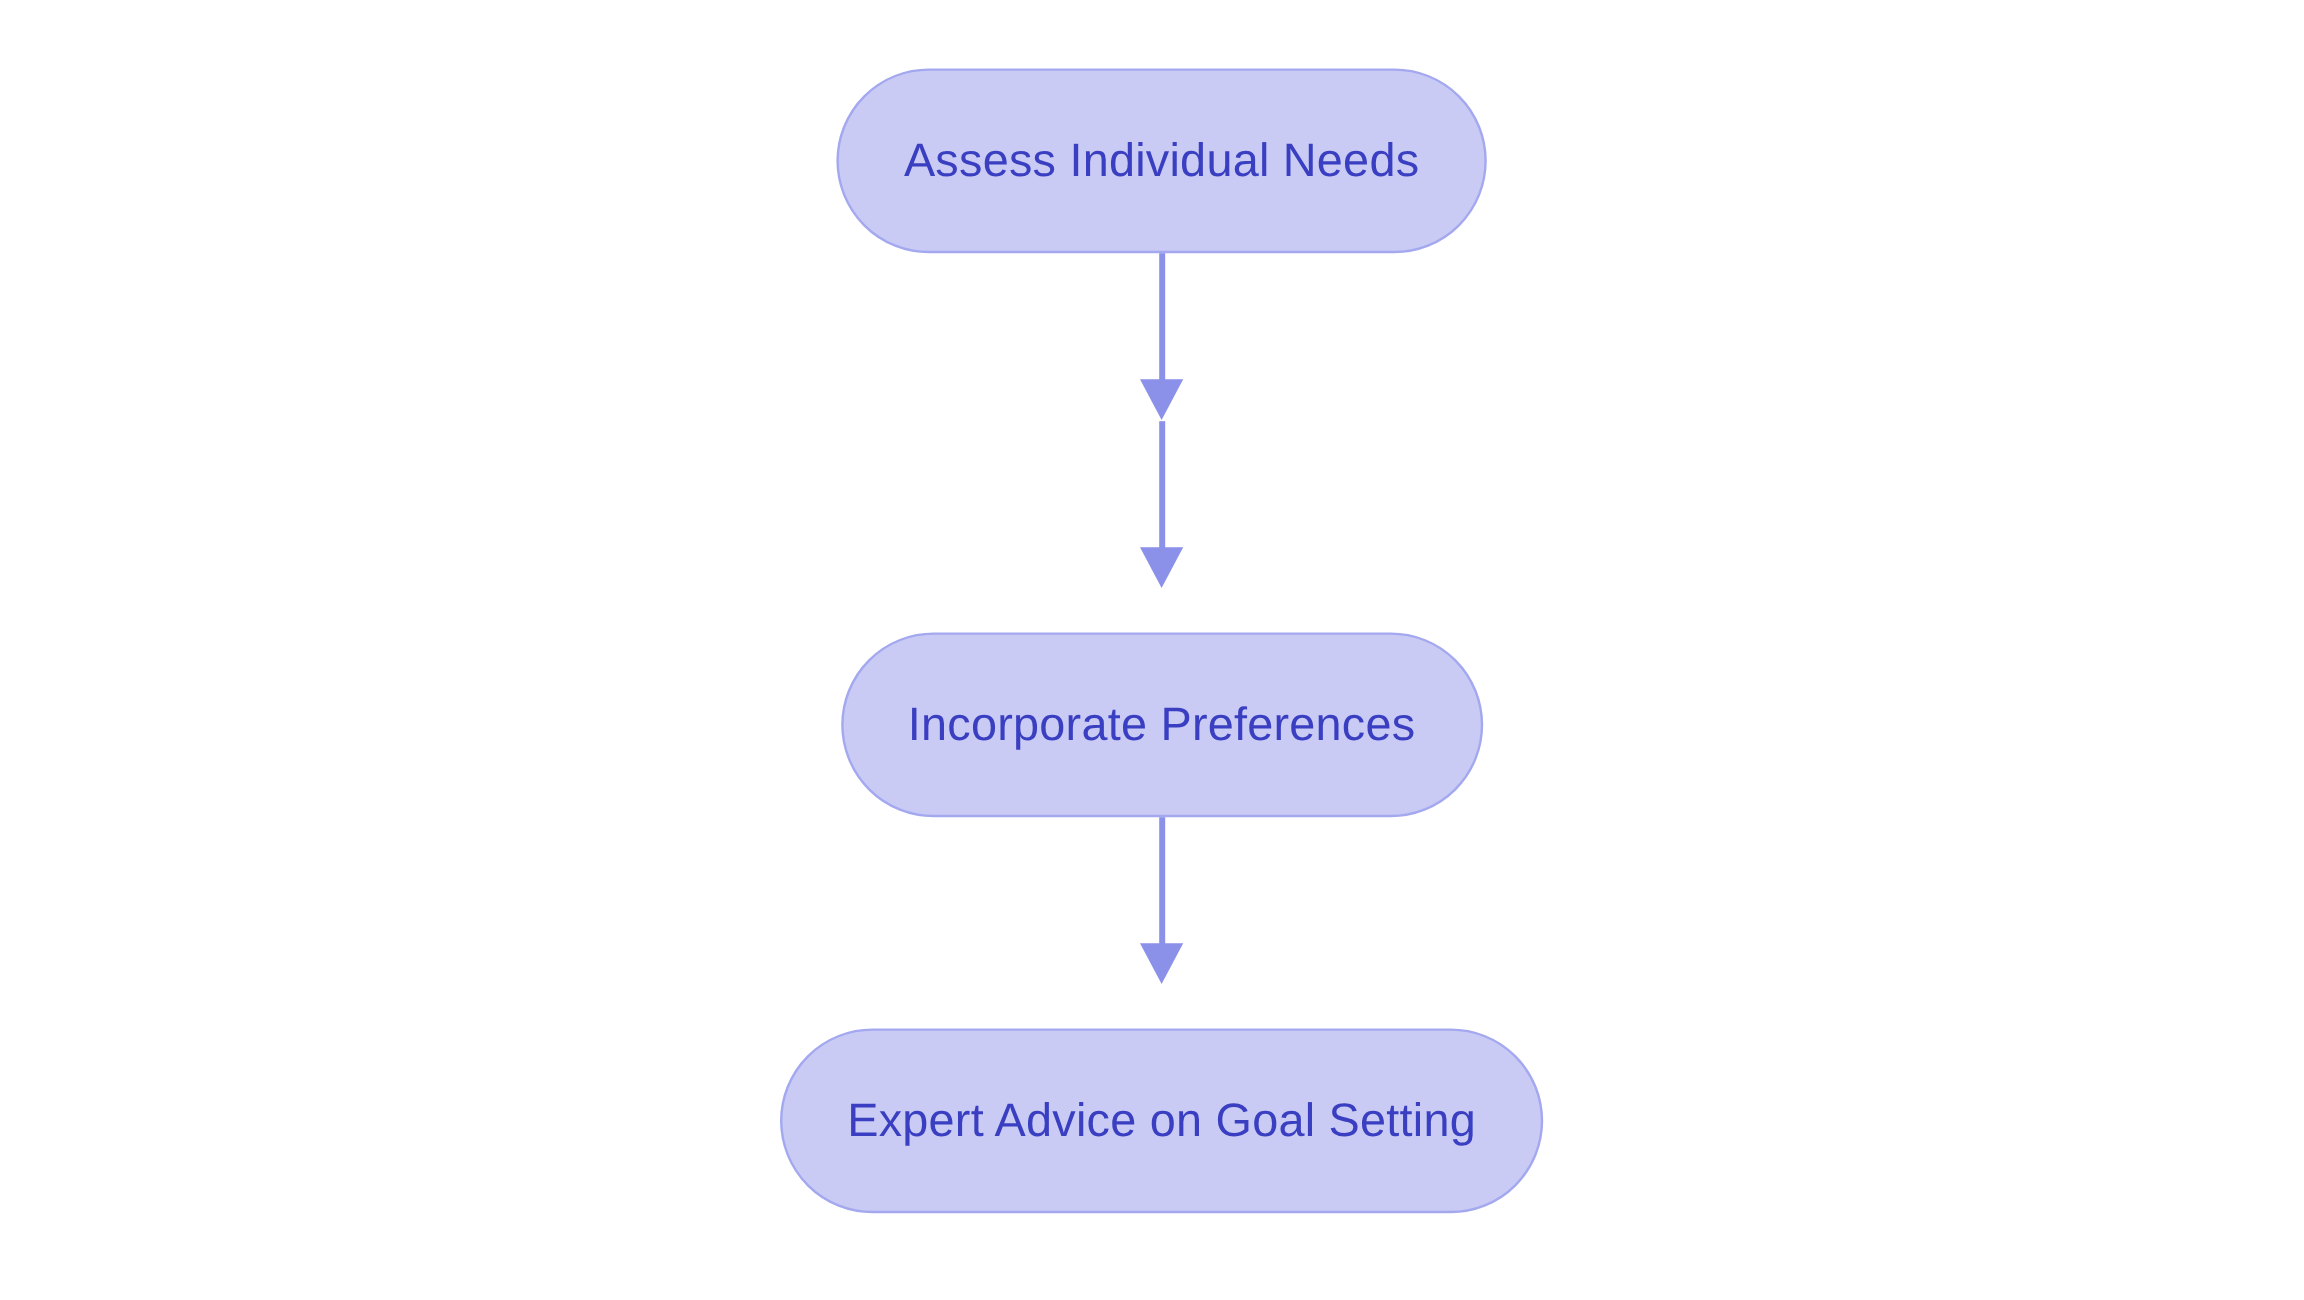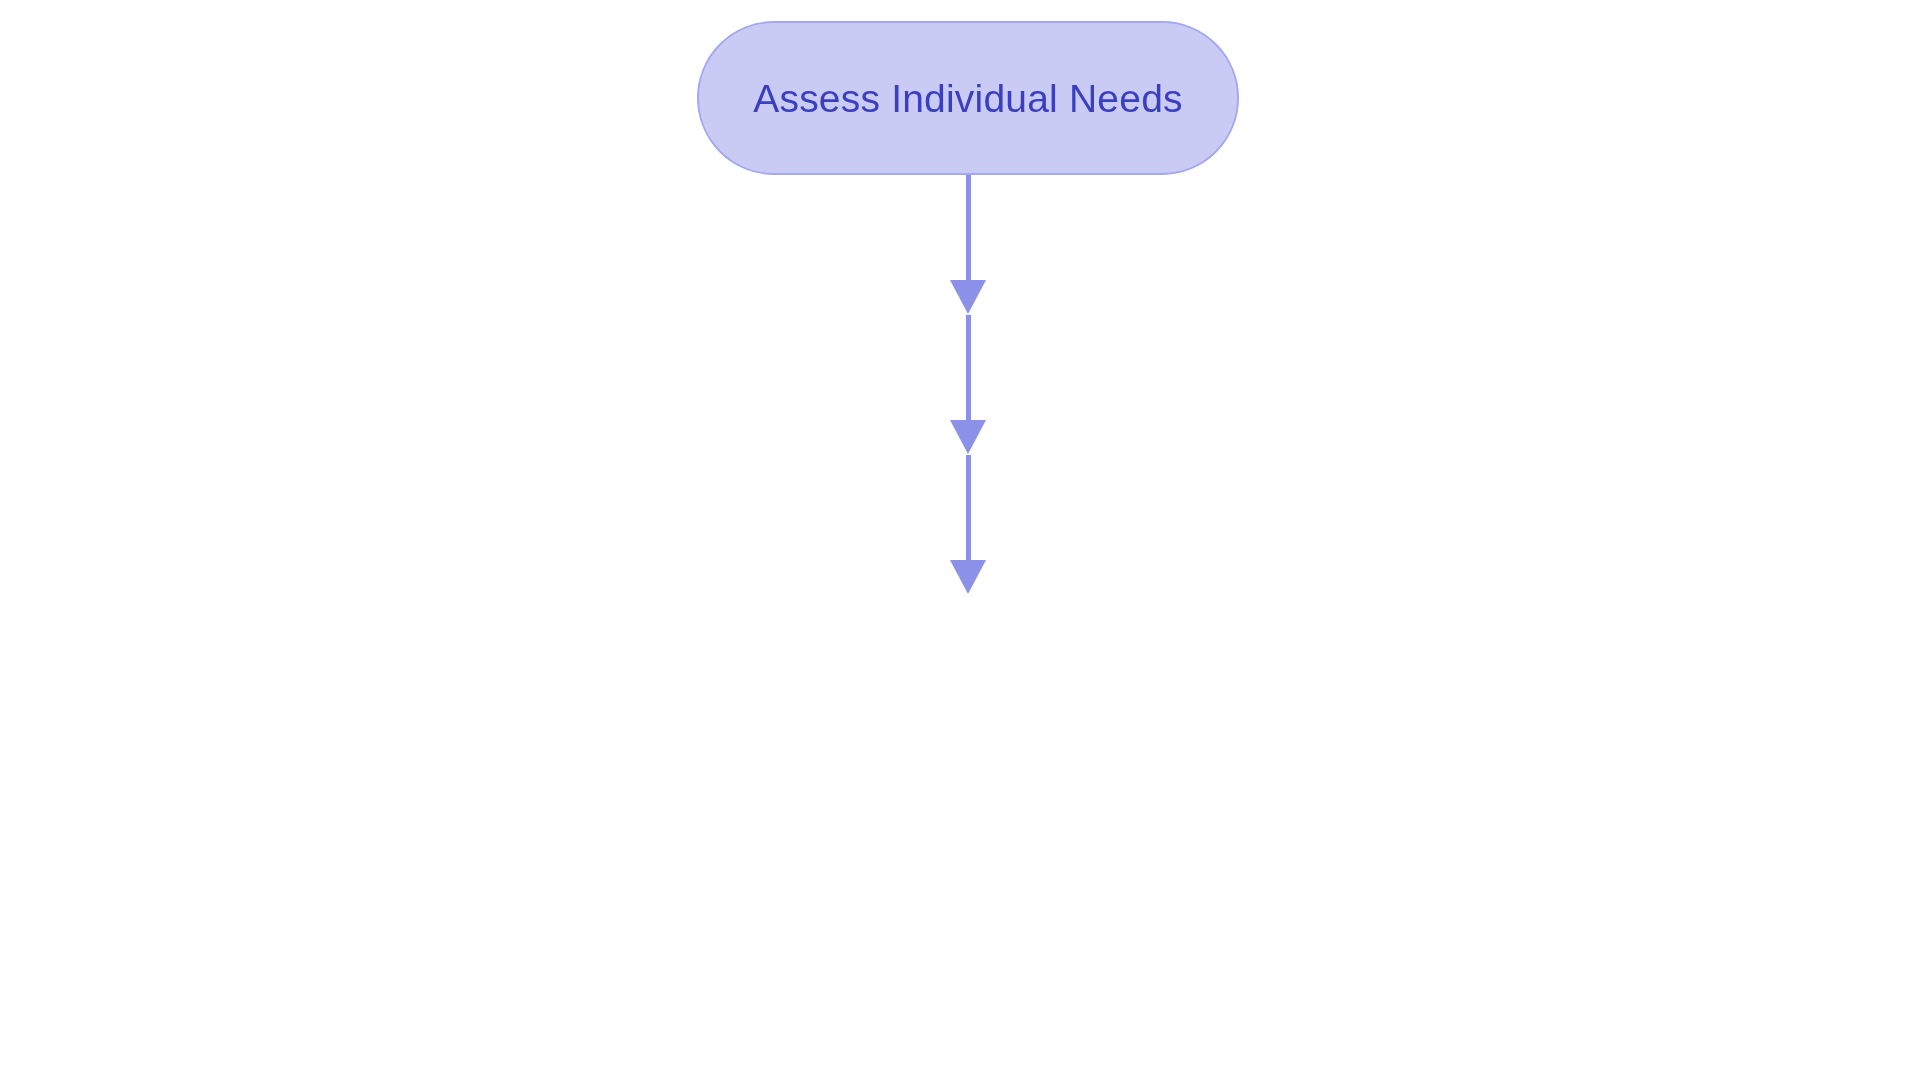--- a/index.html
+++ b/index.html
@@ -28,20 +28,21 @@
     height: 154px;
     box-sizing: border-box;
     display: inline-flex;
     align-items: center;
     justify-content: center;
     padding: 0 54px;
     border-radius: 77px;
     background: var(--node-fill, #c9cbf5);
     border: 2px solid var(--node-border, #a3a8ef);
     flex: 0 0 auto;
+    margin-top: 36px;
   }
   .node-label {
     font-size: 39px;
     line-height: 1;
     color: var(--text-color, #3a3fc1);
     white-space: nowrap;
     letter-spacing: 0.2px;
   }
   .arrow {
     height: 140px;
@@ -72,17 +73,23 @@
       <span class="node-label">Assess Individual Needs</span>
     </div>
     <div class="arrow">
       <div class="arrow-shaft"></div>
       <div class="arrow-head"></div>
     </div>
     <div class="arrow">
       <div class="arrow-shaft"></div>
       <div class="arrow-head"></div>
     </div>
+    <div class="node">
+      <span class="node-label">Incorporate Preferences</span>
+    </div>
     <div class="arrow">
       <div class="arrow-shaft"></div>
       <div class="arrow-head"></div>
     </div>
+    <div class="node">
+      <span class="node-label">Expert Advice on Goal Setting</span>
+    </div>
   </div>
 
 </body></html>

